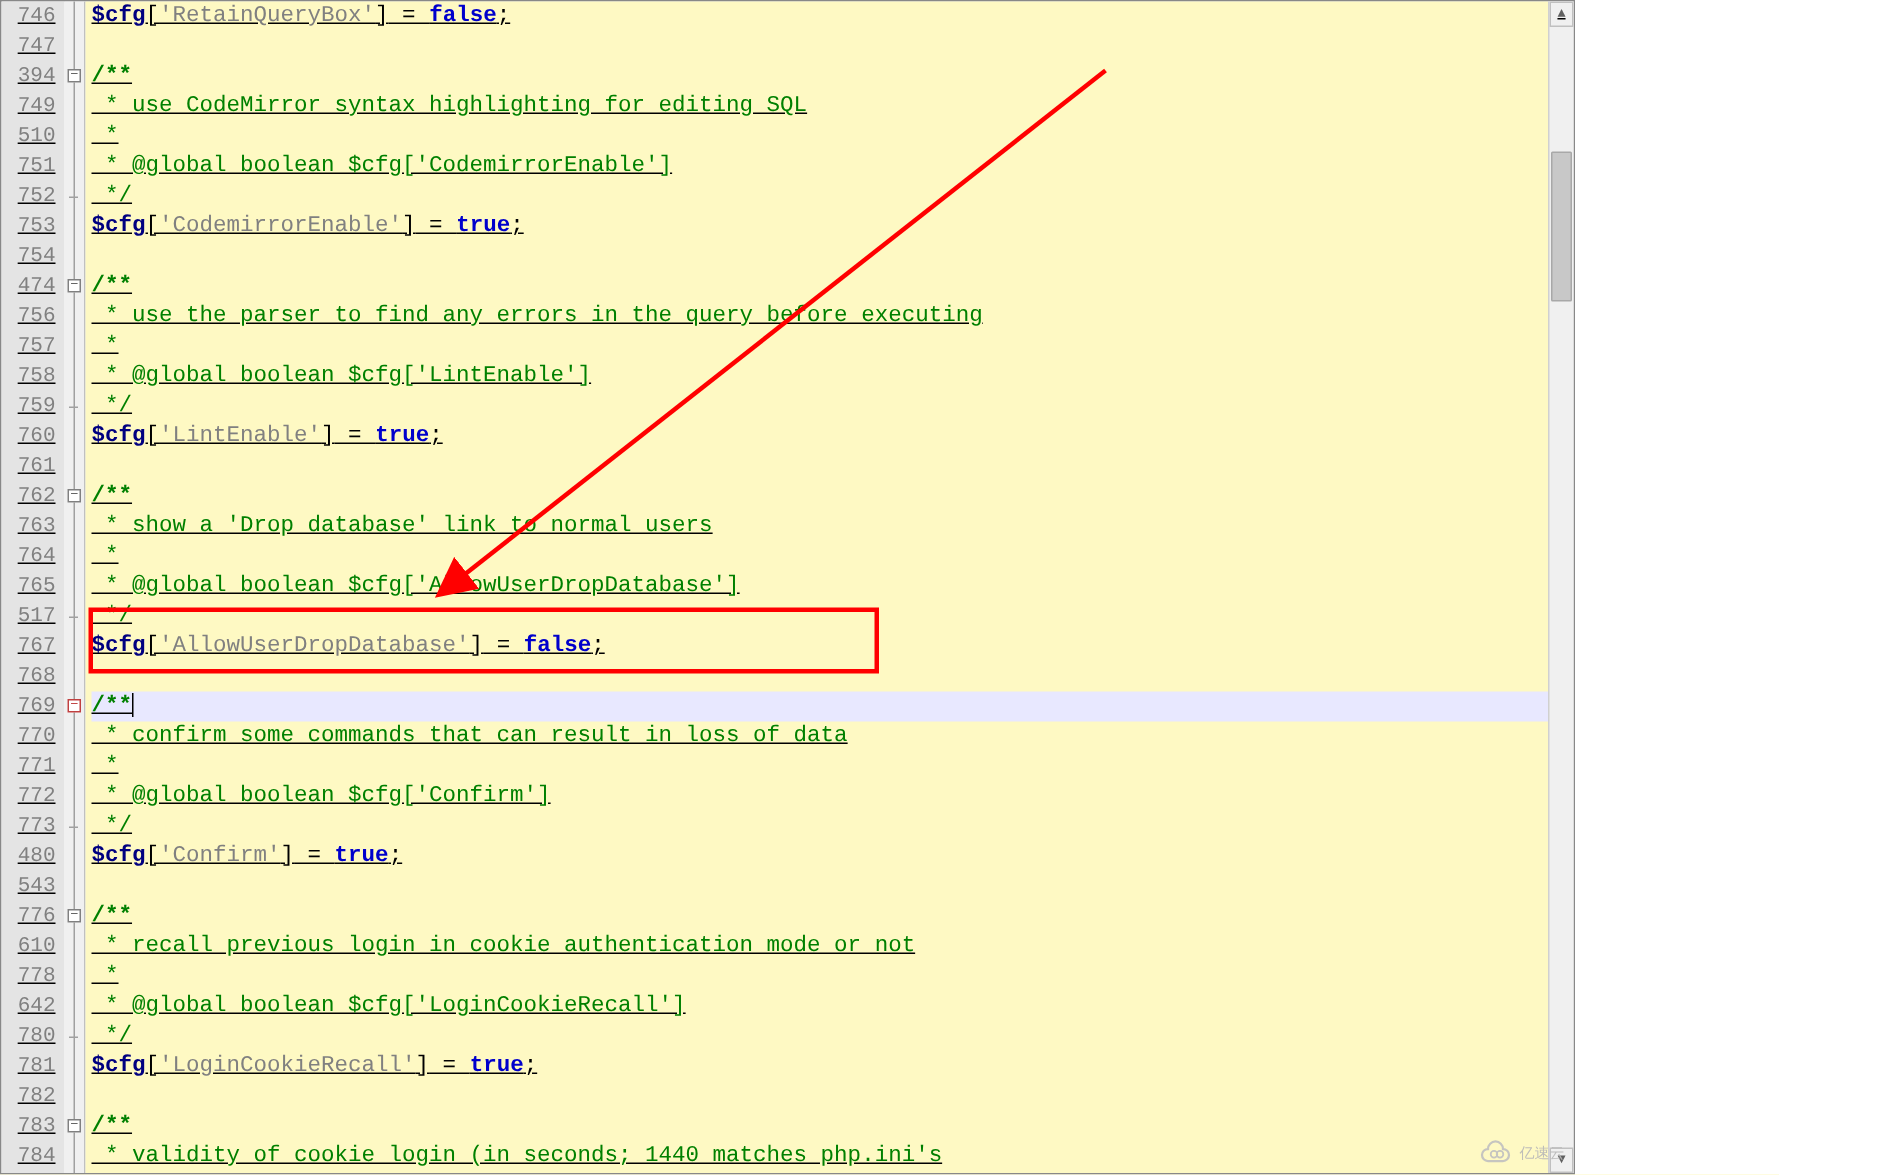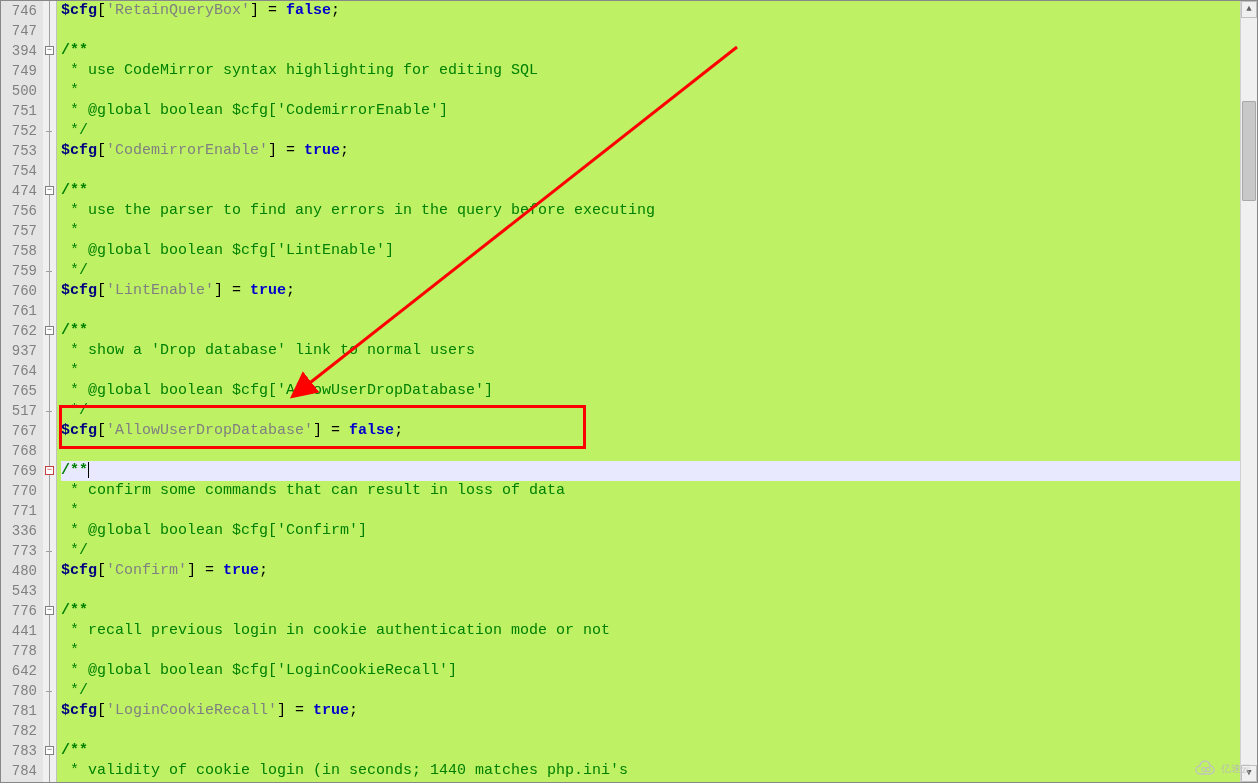--- a/index.html
+++ b/index.html
@@ -5,24 +5,25 @@
   * { margin: 0; padding: 0; box-sizing: border-box; }
   body {
     font-family: Consolas, 'Courier New', monospace;
     font-size: 15px;
     background: #fff;
     overflow: hidden;
     position: relative;
   }
   .editor {
     display: flex;
-    width: 1258px;
+    width: 1050px;
     height: 783px;
     border: 1px solid #888;
     position: relative;
+    text-decoration: underline;
   }
   .gutter-ln {
     width: 42px;
     background: #e4e4e4;
     color: #808080;
     text-align: right;
     padding-right: 6px;
     line-height: 20px;
     font-size: 14px;
     user-select: none;
@@ -58,21 +59,21 @@
   }
   .fold-tick {
     position: absolute;
     left: 3px;
     width: 6px;
     height: 1px;
     background: #a0a0a0;
   }
   .code {
     flex: 1;
-    background: #bef264;
+    background: #fef9c3;
     line-height: 20px;
     padding-left: 4px;
     white-space: pre;
     position: relative;
   }
   .code-line { height: 20px; position: relative; }
   .hl-current { background: #e8e8ff; }
   .c-var   { color: #000080; font-weight: bold; }
   .c-op    { color: #000; }
   .c-punct { color: #000; }
@@ -131,48 +132,48 @@
 </style>
 </head>
 <body>
 
 <div class="editor">
   <div class="gutter-ln" id="gutter-ln">
       <div>746</div>
       <div>747</div>
       <div>394</div>
       <div>749</div>
-      <div>500</div>
+      <div>510</div>
       <div>751</div>
       <div>752</div>
       <div>753</div>
       <div>754</div>
       <div>474</div>
       <div>756</div>
       <div>757</div>
       <div>758</div>
       <div>759</div>
       <div>760</div>
       <div>761</div>
       <div>762</div>
-      <div>937</div>
+      <div>763</div>
       <div>764</div>
       <div>765</div>
       <div>517</div>
       <div>767</div>
       <div>768</div>
       <div>769</div>
       <div>770</div>
       <div>771</div>
-      <div>336</div>
+      <div>772</div>
       <div>773</div>
       <div>480</div>
       <div>543</div>
       <div>776</div>
-      <div>441</div>
+      <div>610</div>
       <div>778</div>
       <div>642</div>
       <div>780</div>
       <div>781</div>
       <div>782</div>
       <div>783</div>
       <div>784</div>
     </div>
   <div class="gutter-fold" id="gutter-fold">
     <div class="fold-line"></div>

